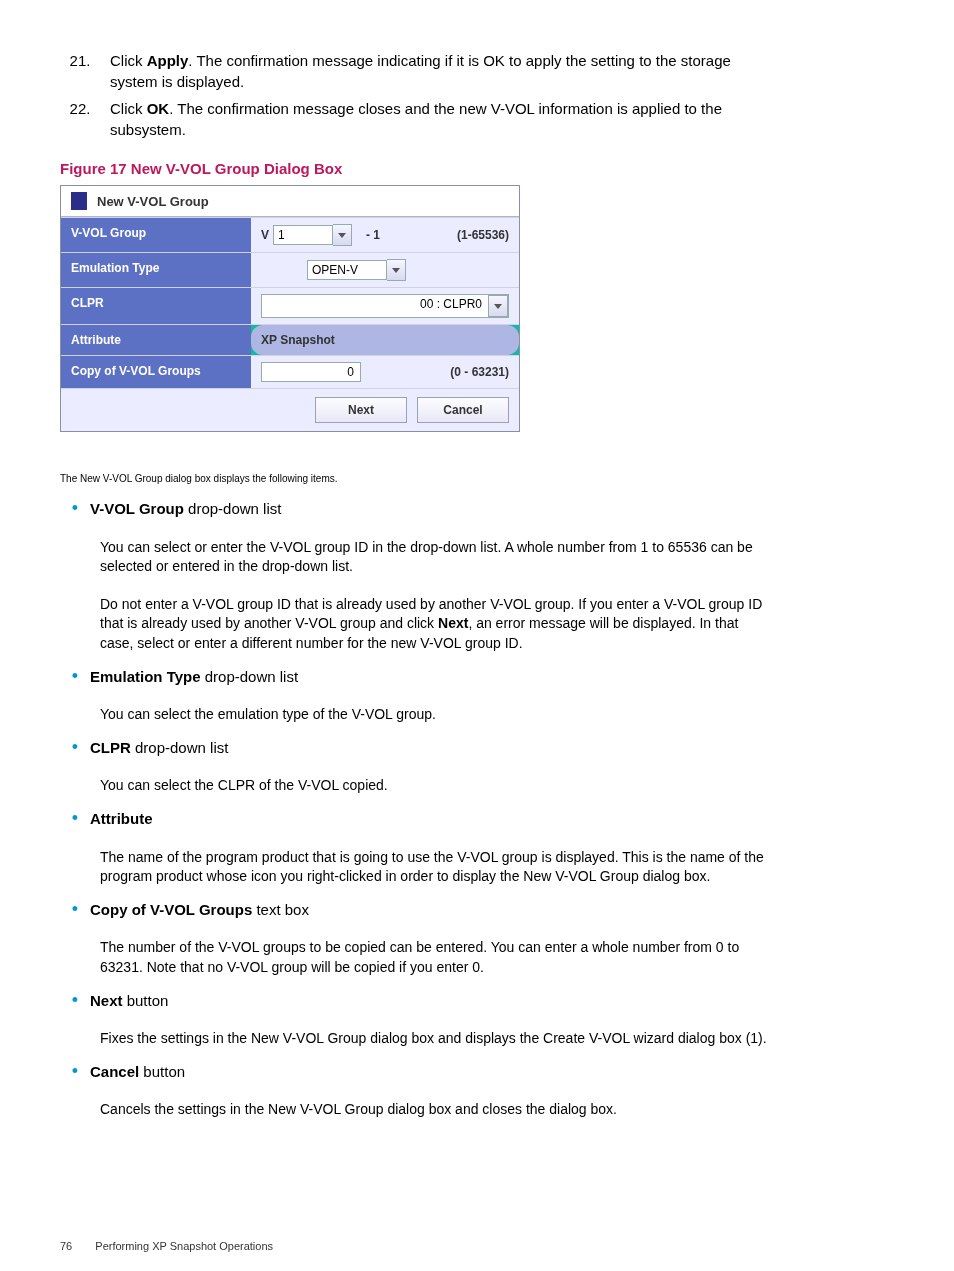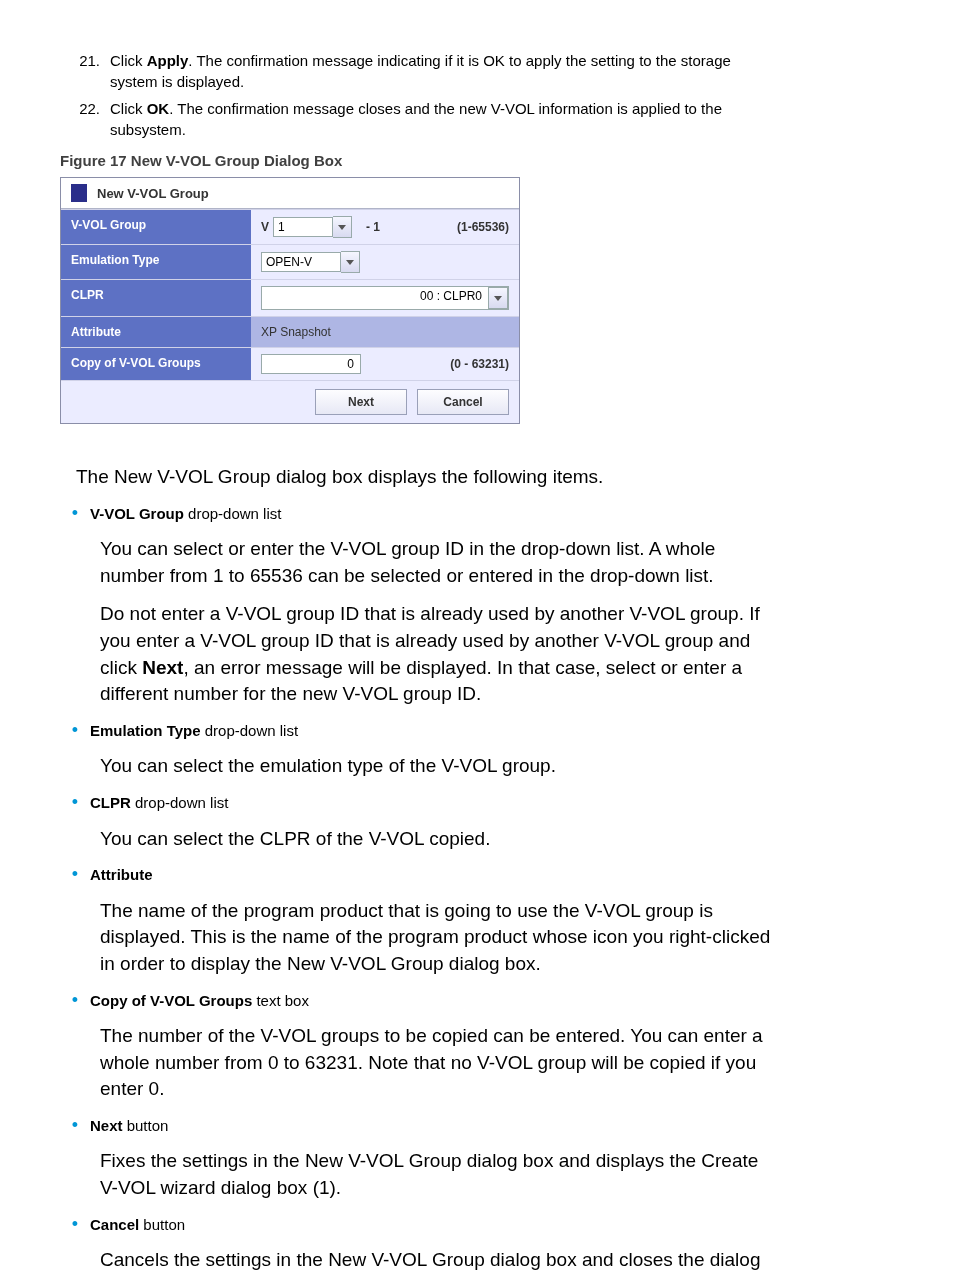--- a/index.html
+++ b/index.html
@@ -13,29 +13,29 @@
   }
   .ol-item {
     display: flex;
     margin: 0 0 6px 0;
     line-height: 1.4;
     font-size: 15px;
   }
   .ol-num {
     width: 40px;
     flex-shrink: 0;
-    text-align: right;
+    text-align: center;
     padding-right: 10px;
   }
   .ol-text { flex: 1; }
   .figure-caption {
-    color: #404040;
+    color: #be185d;
     font-weight: bold;
     font-size: 15px;
-    margin: 12px 0 8px 0;
+    margin: 20px 0 8px 0;
   }
   
   .dialog {
     width: 458px;
     border: 1px solid #8a8ea8;
     background: #14b8a6;
     font-family: Verdana, Arial, sans-serif;
     font-size: 12px;
   }
   .dlg-title {
@@ -111,22 +111,23 @@
     flex: 1;
     display: flex;
     height: 22px;
     border: 1px solid #9aa;
     background: #fff;
     text-align: right;
   }
   .select-text { flex: 1; padding: 2px 6px; }
   .attr-row .dlg-field {
     background: #aeb6e4;
-    font-weight: normal;
+    font-weight: bold;
     color: #333;
+    border-radius: 12px;
   }
   .num-input {
     width: 100px;
     height: 20px;
     border: 1px solid #9aa;
     background: #fff;
     text-align: right;
     padding: 0 6px;
     box-sizing: border-box;
   }
@@ -146,42 +147,42 @@
     font-weight: bold;
     font-size: 12px;
     color: #333;
     display: flex;
     align-items: center;
     justify-content: center;
     cursor: pointer;
   }
   
   .intro {
-    margin: 40px 0 12px 16px;
-    font-size: 19px;
+    margin: 40px 0 12px 0;
+    font-size: 10px;
     line-height: 1.4;
   }
   .ul-item {
     display: flex;
     margin: 6px 0 6px 0;
     font-size: 15px;
     line-height: 1.4;
   }
   .bullet {
     width: 30px;
     flex-shrink: 0;
     text-align: center;
     color: #0096d6;
     font-size: 18px;
     line-height: 1.2;
   }
   .ul-head { flex: 1; }
   .sub-p {
-    margin: 12px 0 12px 40px;
-    font-size: 19px;
+    margin: 18px 0 12px 40px;
+    font-size: 14px;
     line-height: 1.4;
   }
   .footer {
     margin-top: 120px;
     font-size: 11px;
     color: #333;
   }
   .footer .pnum { margin-right: 20px; }
   b { font-weight: bold; }
 </style>
@@ -220,21 +221,21 @@
           </div>
       </div>
       <span class="suffix-dash">- 1</span>
       <span class="range">(1-65536)</span>
     </div>
   </div>
 
   <div class="dlg-row">
     <div class="dlg-label">Emulation Type</div>
     <div class="dlg-field">
-      <div class="combo" style="width:auto;">
+      <div class="combo" style="width:auto;margin-left:46px;">
         <div class="combo-input" style="width:80px;display:flex;align-items:center;">OPEN-V</div>
         <div class="combo-btn">
             <div class="tri-down"></div>
           </div>
       </div>
     </div>
   </div>
 
   <div class="dlg-row">
     <div class="dlg-label">CLPR</div>

